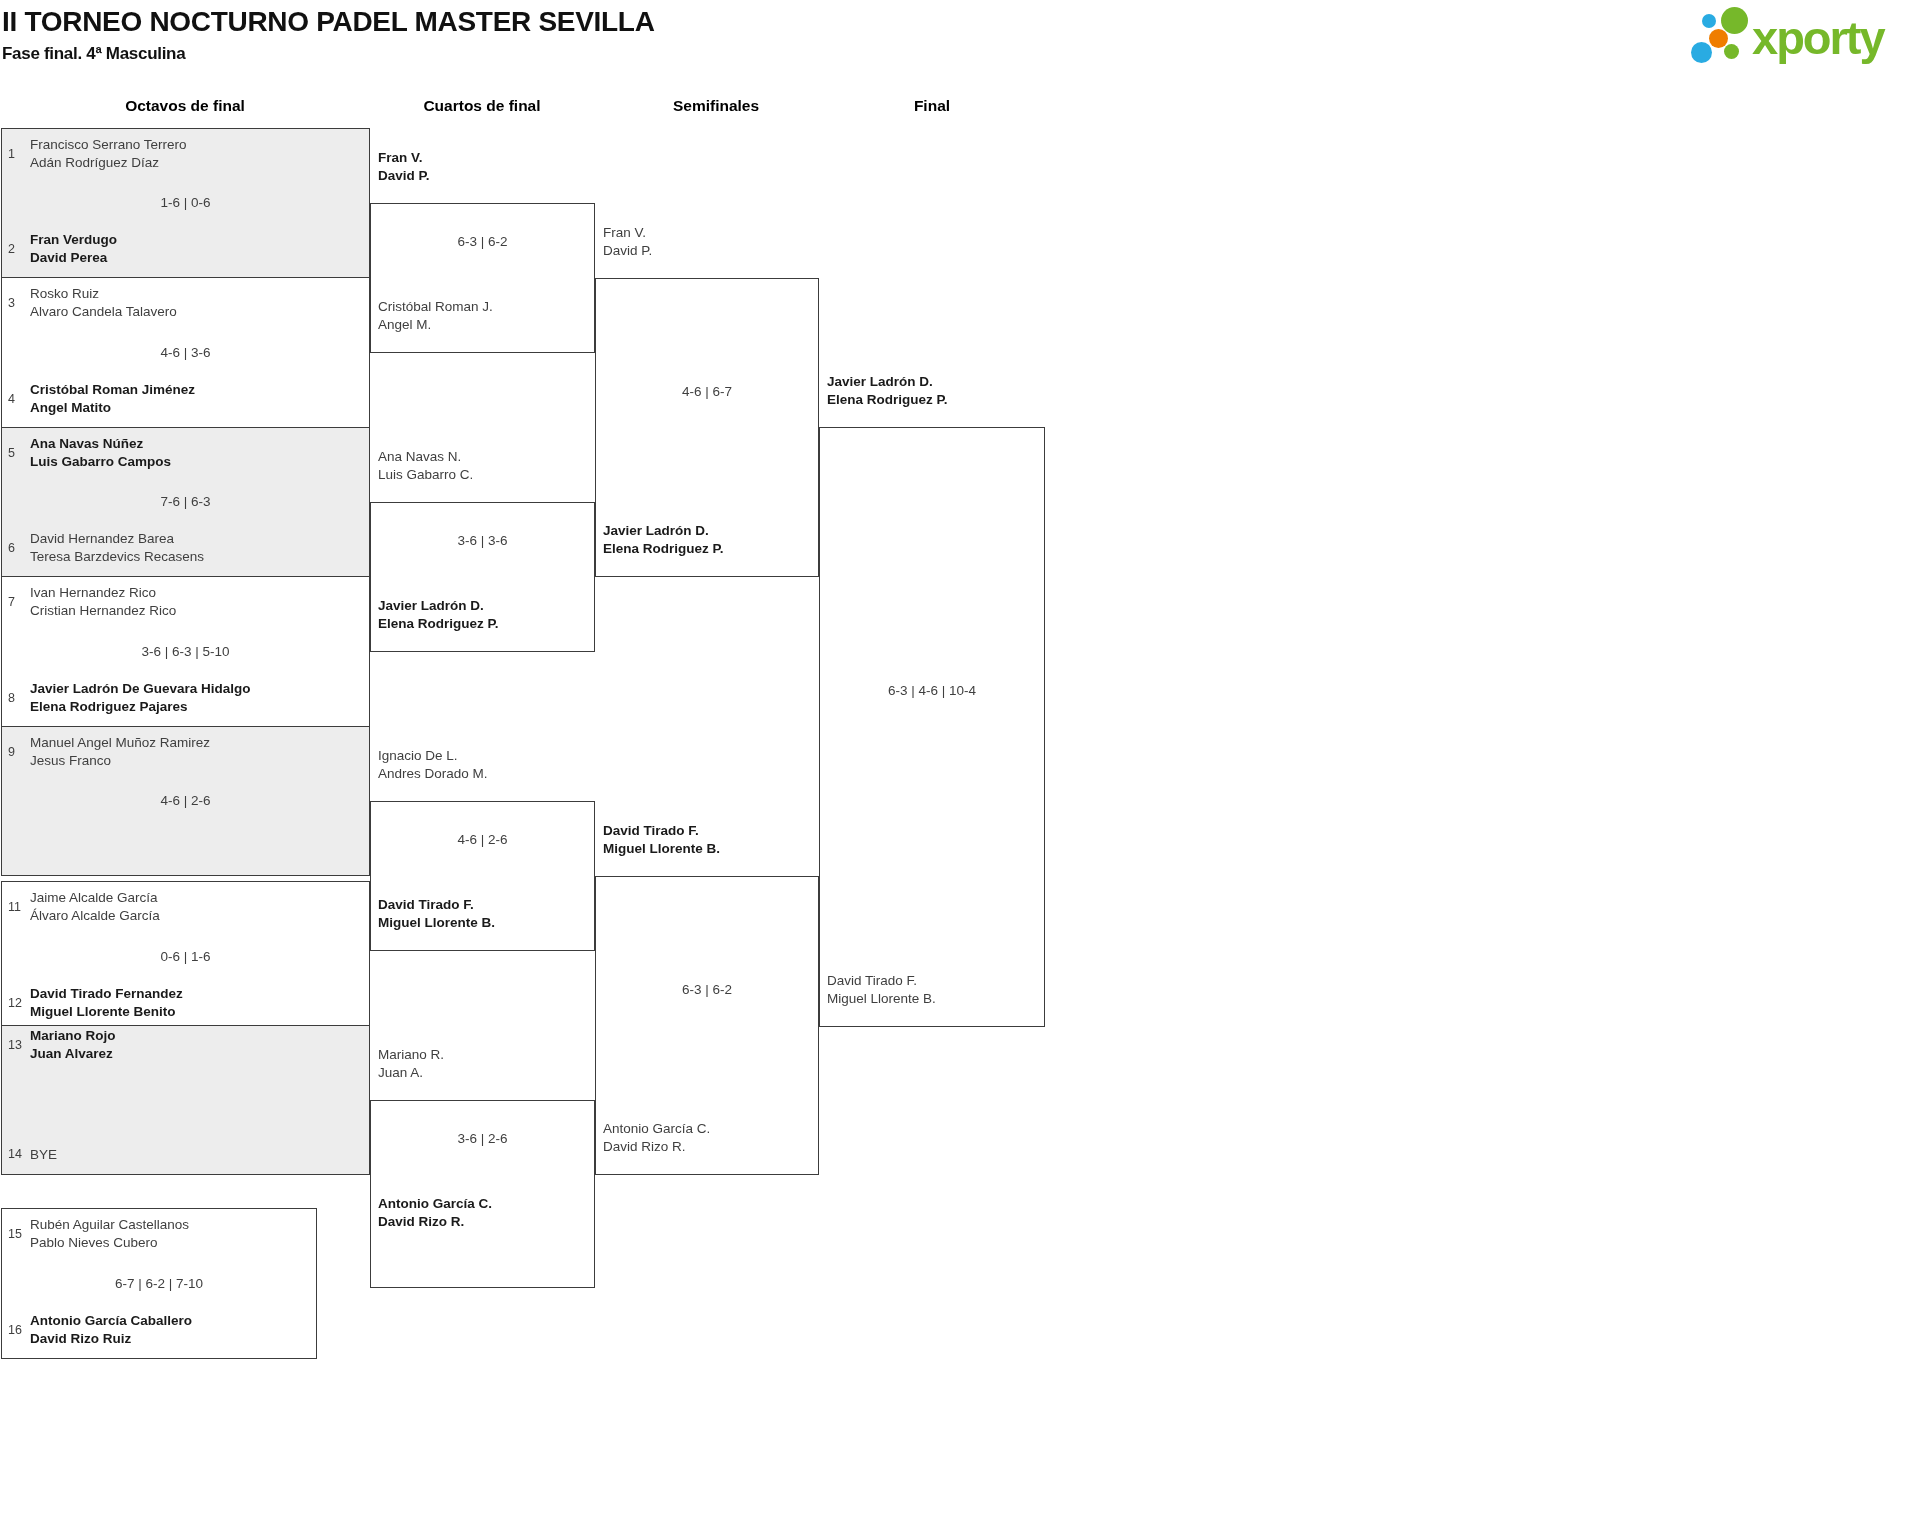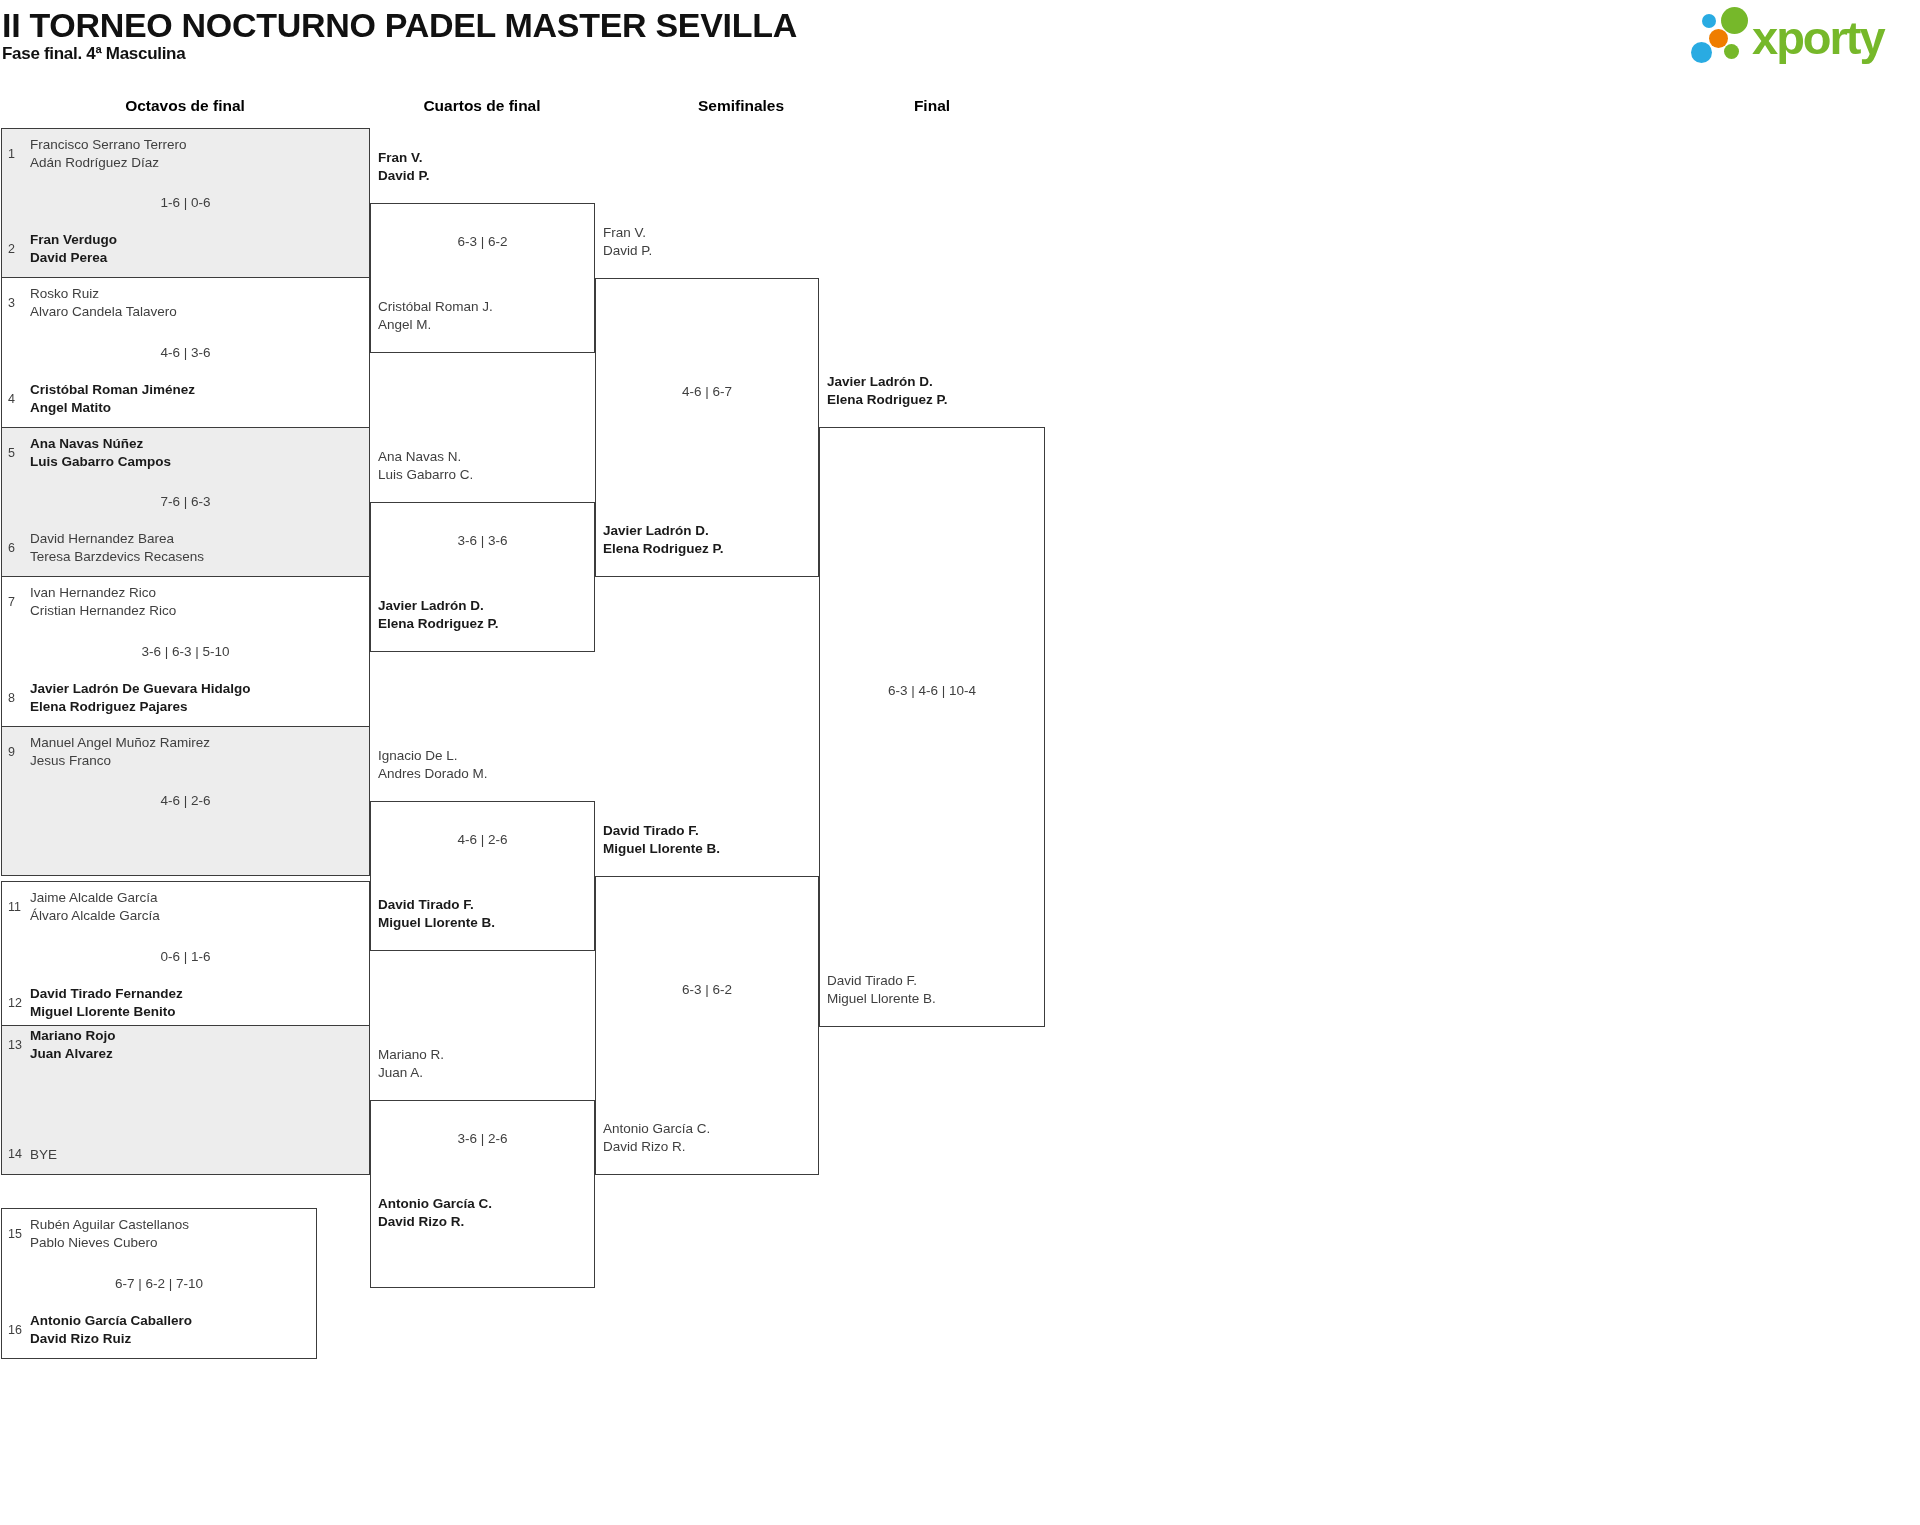--- a/index.html
+++ b/index.html
@@ -2,21 +2,21 @@
 <html><head>
 <meta charset="utf-8">
 <style>
   html,body{margin:0;padding:0;background:#fff;}
   body{
     width:1920px;height:1525px;position:relative;overflow:hidden;
     font-family:"Liberation Sans","DejaVu Sans",sans-serif;
     -webkit-font-smoothing:antialiased;
   }
   .page-title{
-    position:absolute;left:2px;top:6px;font-size:34px;font-weight:700;color:#111;
+    position:absolute;left:2px;top:6px;font-size:28px;font-weight:700;color:#111;
     letter-spacing:-0.3px;white-space:nowrap;
   }
   .page-subtitle{
     position:absolute;left:2px;top:44px;font-size:17px;font-weight:700;color:#111;
     letter-spacing:-0.3px;white-space:nowrap;
   }
   .round-header{
     position:absolute;top:97px;width:220px;text-align:center;
     font-size:15.5px;font-weight:700;color:#000;white-space:nowrap;
   }
@@ -47,21 +47,21 @@
   }
 </style>
 </head>
 <body>
 
 <div class="page-title">II TORNEO NOCTURNO PADEL MASTER SEVILLA</div>
 <div class="page-subtitle">Fase final. 4ª Masculina</div>
 
 <div class="round-header" style="left:75px">Octavos de final</div>
 <div class="round-header" style="left:372px">Cuartos de final</div>
-<div class="round-header" style="left:631px">Semifinales</div>
+<div class="round-header" style="left:606px">Semifinales</div>
 <div class="round-header" style="left:822px">Final</div>
 
 <div id="bracket">
     <div class="match shaded" style="left: 1px; top: 128px; width: 369px; height: 150px;">
       <div class="slot" style="top: 7px; height: 35px;">
         <div class="seed">1</div>
         <div class="names">
           <div>Francisco Serrano Terrero</div>
           <div>Adán Rodríguez Díaz</div>
         </div>

